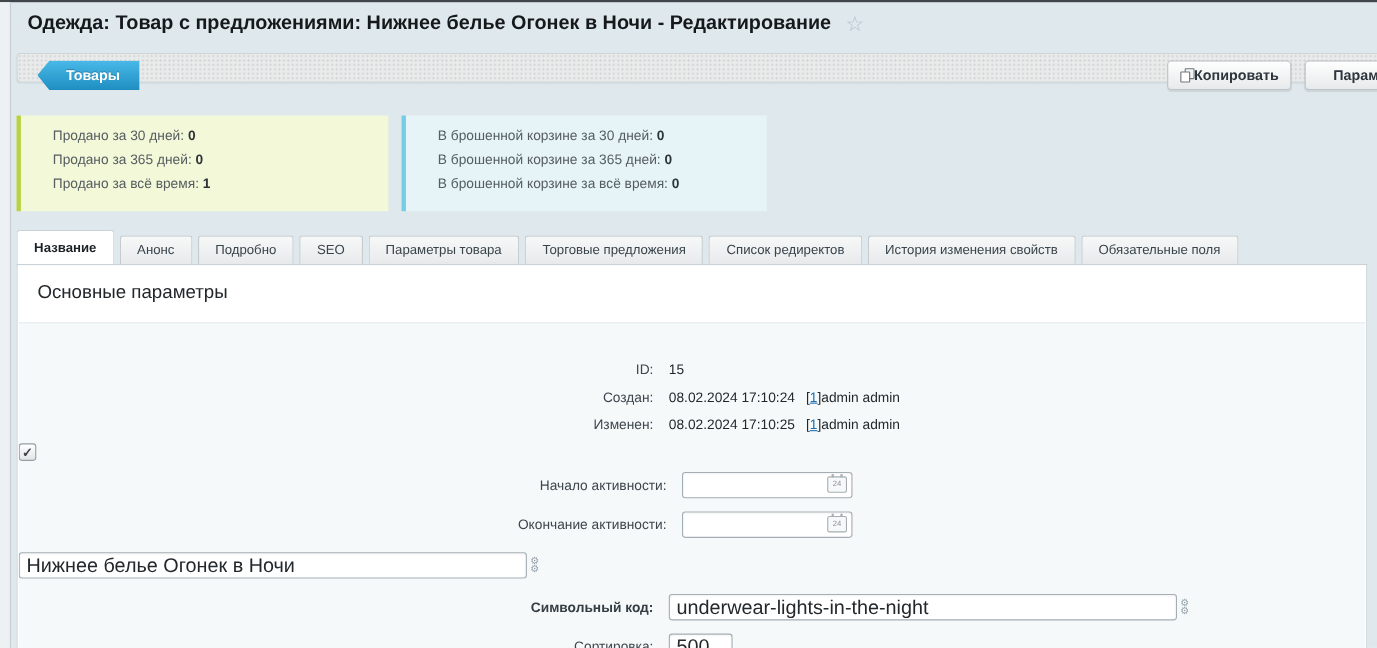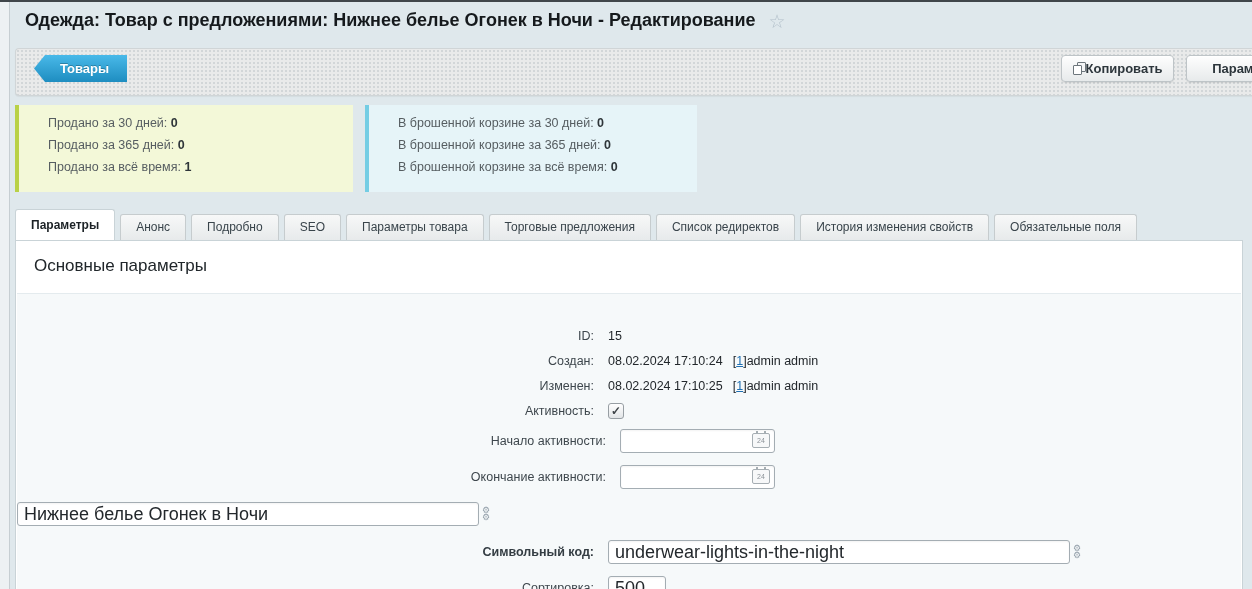--- a/index.html
+++ b/index.html
@@ -11,21 +11,21 @@
   }
   .top-strip{position:absolute;top:0;left:0;width:1252px;height:2px;background:#40464a;}
   .left-rail{position:absolute;top:2px;left:0;width:9px;height:587px;background:#edf1f3;border-right:1px solid #c6ced2;}
 
   
   .page-title{position:absolute;left:25px;top:10px;font-size:18px;font-weight:bold;color:#15191c;white-space:nowrap;}
   .fav-star{display:inline-block;margin-left:13px;font-size:19px;font-weight:normal;color:#b4c1cb;vertical-align:-2px;cursor:pointer;}
 
   
   .toolbar{
-    position:absolute;left:15px;top:48px;width:1237px;height:48px;
+    position:absolute;left:15px;top:48px;width:1237px;height:27px;
     background-color:#e9eaea;
     background-image:radial-gradient(#d2d6d8 1px, rgba(0,0,0,0) 1px);
     background-size:4px 4px;
     border:1px solid #d0d5d7;border-right:none;border-radius:4px 0 0 4px;
     box-shadow:0 1px 1px rgba(0,0,0,.05);
     box-sizing:border-box;
   }
   .btn-back{
     position:absolute;left:18px;top:6px;height:27px;min-width:93px;box-sizing:border-box;
     padding:0 16px 0 24px;border:none;cursor:pointer;
@@ -146,21 +146,21 @@
   <div class="stat-line"><span>Продано за всё время: </span><b>1</b></div>
 </div>
 
 <div class="stat-box stat-abandoned">
   <div class="stat-line"><span>В брошенной корзине за 30 дней: </span><b>0</b></div>
   <div class="stat-line"><span>В брошенной корзине за 365 дней: </span><b>0</b></div>
   <div class="stat-line"><span>В брошенной корзине за всё время: </span><b>0</b></div>
 </div>
 
 <div class="tabs">
-  <div class="tab active">Параметры</div>
+  <div class="tab active">Название</div>
   <div class="tab">Анонс</div>
   <div class="tab">Подробно</div>
   <div class="tab">SEO</div>
   <div class="tab">Параметры товара</div>
   <div class="tab">Торговые предложения</div>
   <div class="tab">Список редиректов</div>
   <div class="tab">История изменения свойств</div>
   <div class="tab">Обязательные поля</div>
 </div>
 
@@ -190,21 +190,20 @@
       <div class="fvalue">
         <span class="dt">08.02.2024 17:10:25</span>
         <span class="bracket">[</span>
           <span class="flink">1</span>
           <span class="bracket">] </span>
         <span>admin admin</span>
       </div>
     </div>
 
     <div class="frow r-text">
-      <div class="flabel">Активность:</div>
       <div class="fvalue">
         <div class="checkbox">
             <span>✓</span>
           </div>
       </div>
     </div>
 
     <div class="frow r-date">
       <div class="flabel">Начало активности:</div>
       <div class="fvalue">

